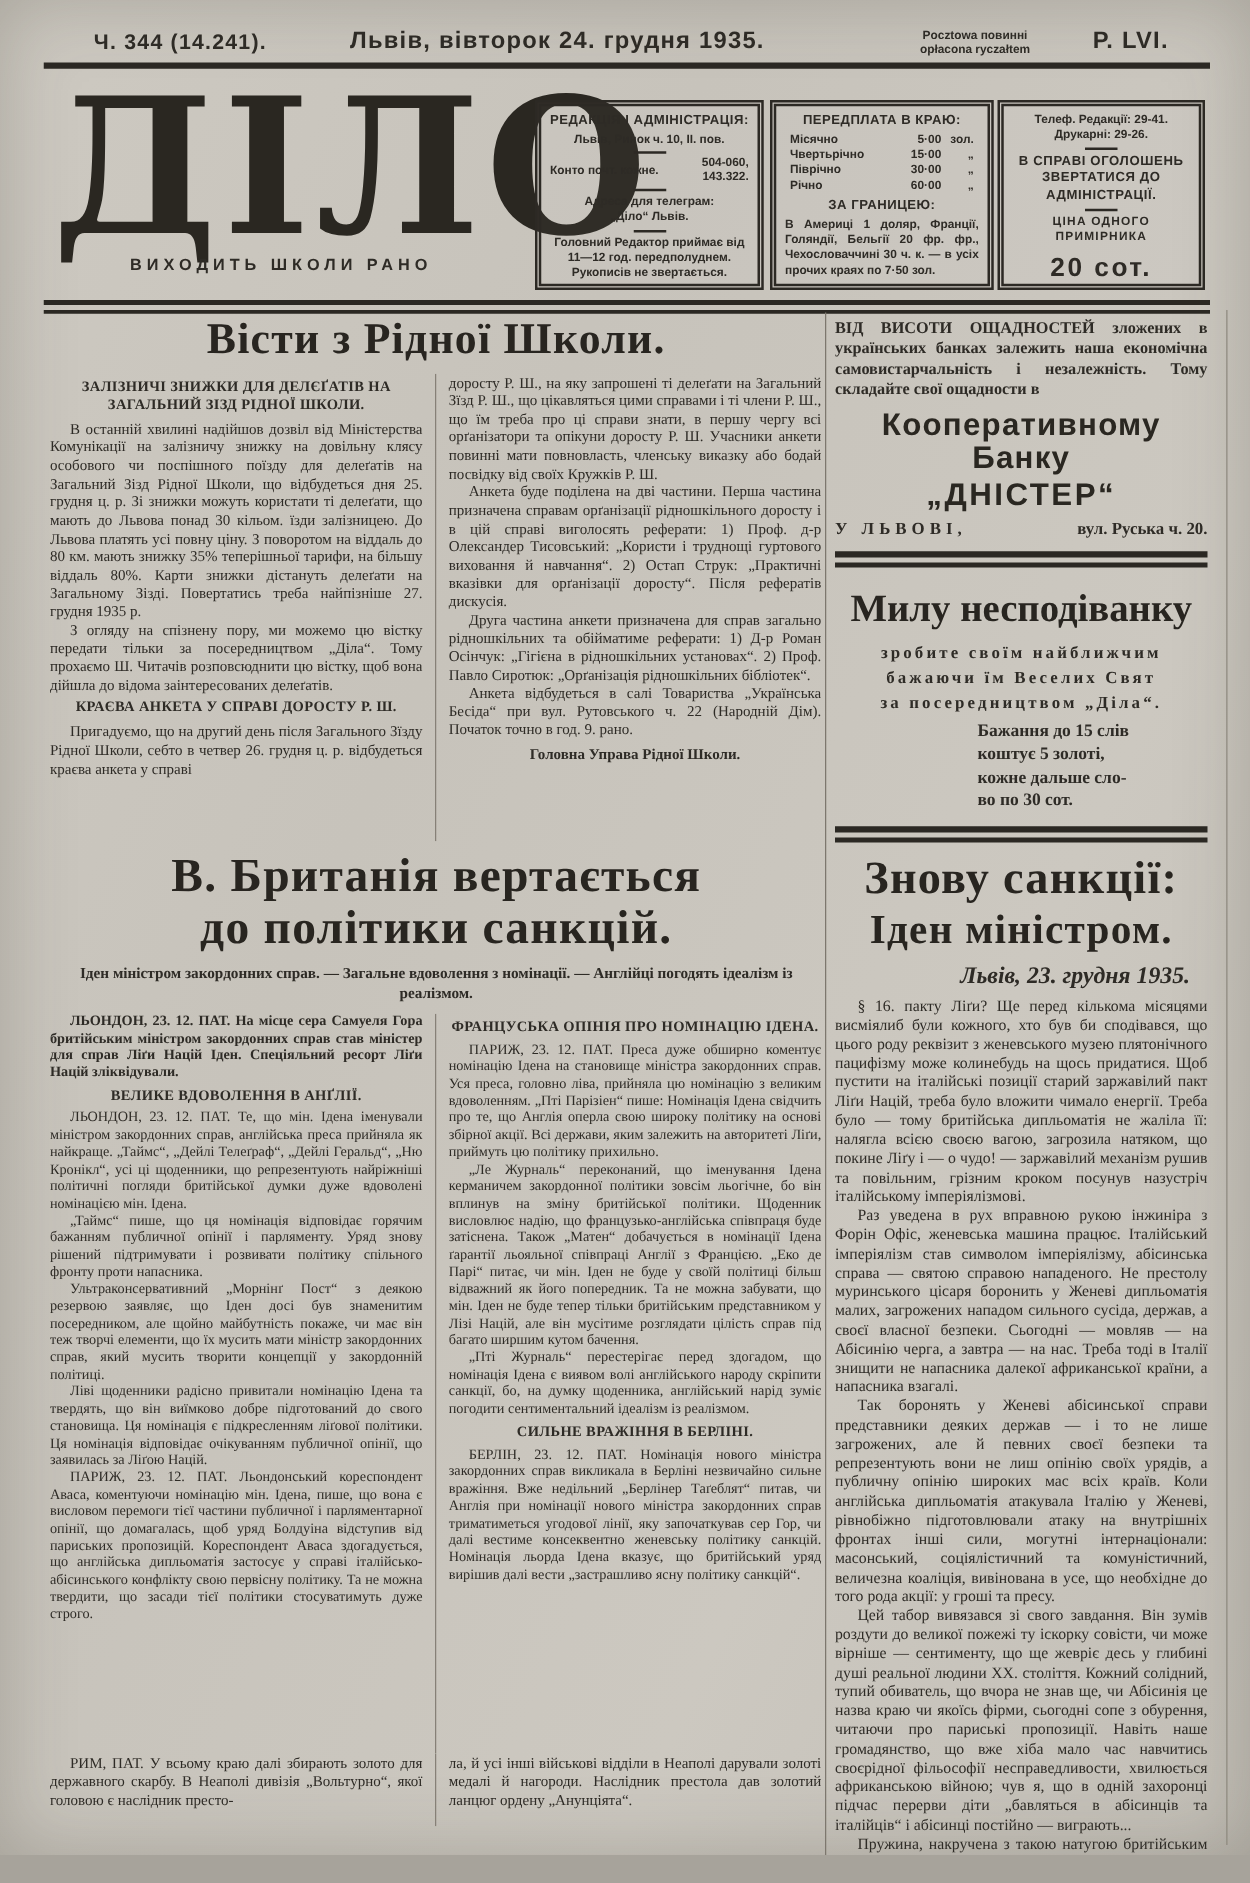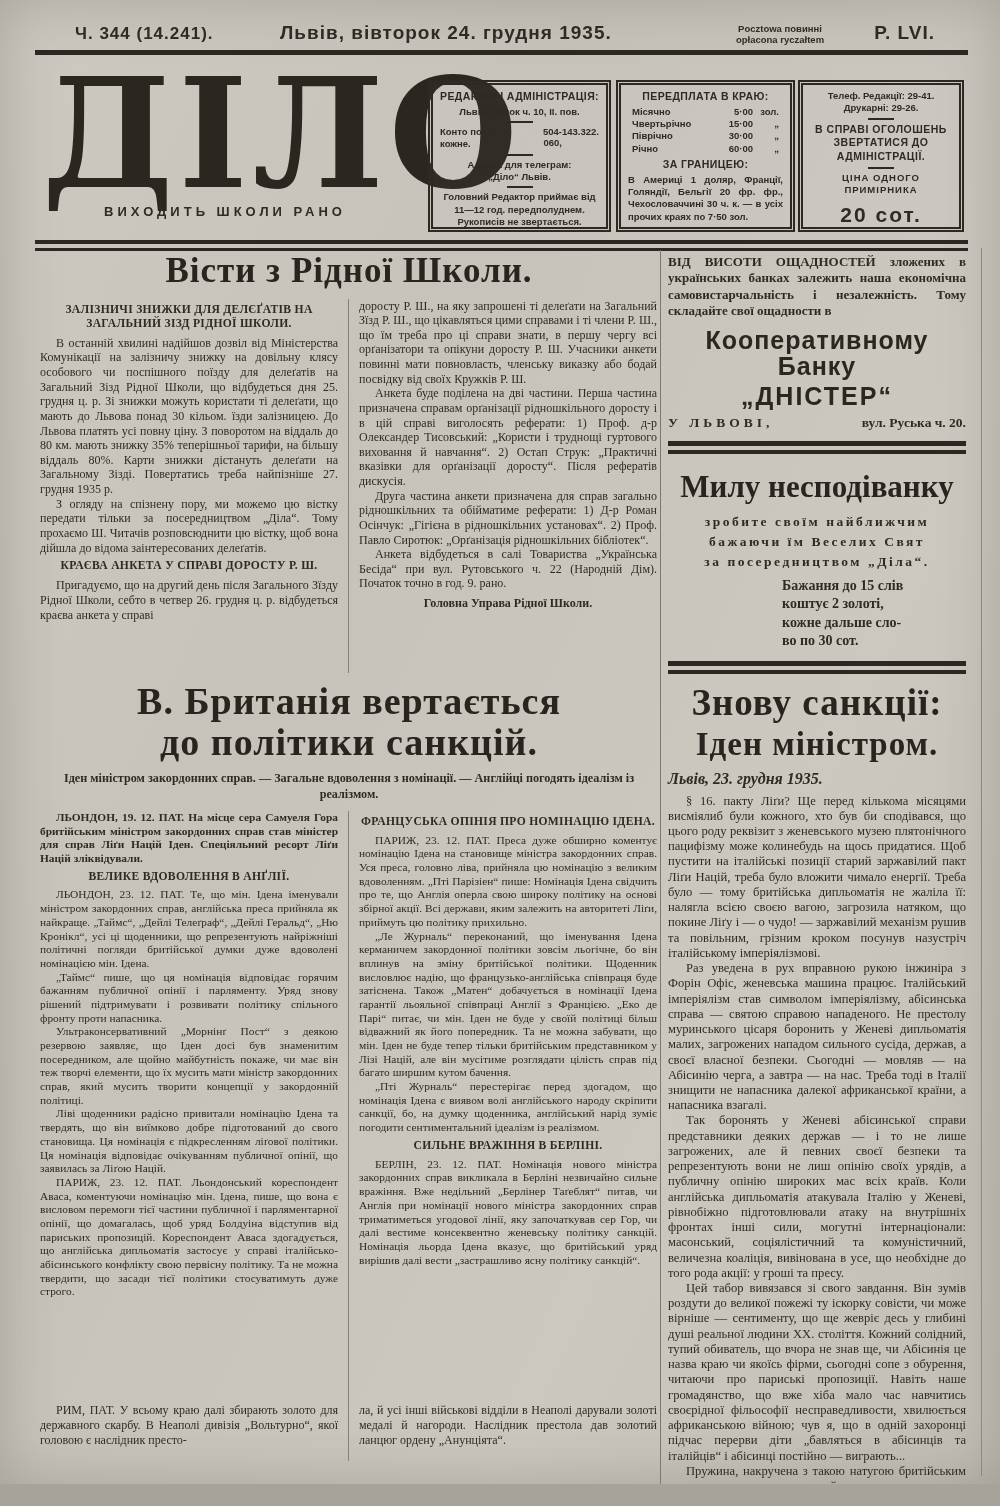--- a/index.html
+++ b/index.html
@@ -20,21 +20,21 @@
   .box{position:absolute;top:80px;height:152px;border:5px double #2c2924;background:rgba(255,255,255,.03);
        font-family:"Liberation Sans","DejaVu Sans",sans-serif;font-weight:bold;font-size:9.5px;line-height:1.3;
        padding:5px 7px;box-sizing:border-box;overflow:hidden;}
   .box1{left:428px;width:183px;}
   .box2{left:616px;width:179px;}
   .box3{left:798px;width:166px;}
   .bx-title{text-align:center;font-size:10.5px;letter-spacing:.4px;margin-bottom:2px;}
   .bx-center{text-align:center;}
   .mini-rule{width:26px;height:2px;background:#2c2924;margin:3px auto;}
   .konto-row{display:flex;justify-content:space-between;align-items:center;}
-  .konto-nums{display:flex;text-align:right;line-height:1.15;}
+  .konto-nums{display:flex;flex-direction:column;text-align:right;line-height:1.15;}
   .sub-row{display:flex;padding:0 4px;}
   .sub-row .lbl{flex:1;}
   .sub-row .val{width:38px;text-align:right;}
   .sub-row .unit{width:26px;text-align:right;}
   .price-big{text-align:center;font-size:21px;letter-spacing:2px;margin-top:5px;}
   .mast-rule{position:absolute;top:240px;left:35px;right:32px;height:4px;border-top:4px solid #2b2823;border-bottom:3px solid #2b2823;}
   
   .left-main{position:absolute;left:40px;top:252px;width:618px;}
   .h1{font-size:35px;font-weight:bold;text-align:center;line-height:1.1;margin:0 0 8px;letter-spacing:1px;color:#282520;}
   .h2{font-size:38px;font-weight:bold;text-align:center;line-height:1.1;margin:8px 0 0;letter-spacing:1px;color:#282520;}
@@ -59,21 +59,21 @@
   .bank-name{font-family:"Liberation Sans","DejaVu Sans",sans-serif;font-weight:bold;text-align:center;font-size:25px;line-height:1.05;letter-spacing:1px;margin-top:8px;color:#2a2721;}
   .bank-name2{margin-top:3px;letter-spacing:2px;}
   .bank-loc{display:flex;justify-content:space-between;font-weight:bold;font-size:13.5px;margin-top:6px;}
   .bank-city{letter-spacing:4px;}
   .thick-rule{border-top:5px solid #2b2823;border-bottom:4px solid #2b2823;height:4px;margin:10px 0;}
   .greet-title{font-size:31px;font-weight:bold;text-align:center;line-height:1.1;margin-top:16px;color:#282520;}
   .greet-lines{margin-top:8px;text-align:center;font-weight:bold;font-size:13.5px;letter-spacing:2.5px;line-height:1.5;}
   .greet-price{width:168px;margin:4px 16px 2px auto;font-weight:bold;font-size:14px;line-height:1.33;}
   .sanc-h1{font-size:37px;font-weight:bold;text-align:center;line-height:1.05;margin-top:8px;letter-spacing:1px;color:#282520;}
   .sanc-h2{font-size:33px;font-weight:bold;text-align:center;line-height:1.05;margin-top:4px;letter-spacing:1px;color:#282520;}
-  .sanc-date{font-style:italic;font-weight:bold;font-size:16px;margin:8px 14px 6px 0;}
+  .sanc-date{font-style:italic;font-weight:bold;text-align:right;font-size:19px;margin:8px 14px 6px 0;}
   .sanc-body{font-size:12.6px;line-height:1.21;}
   .sanc-body p{text-indent:18px;}
 </style>
 </head>
 <body>
 
 <div class="page">
 
   <header class="topbar">
     <div class="issue">Ч. 344 (14.241).</div>
@@ -166,21 +166,21 @@
         <p>Анкета відбудеться в салі Товариства „Українська Бесіда“ при вул. Рутовського ч. 22 (Народній Дім). Початок точно в год. 9. рано.</p>
         <div class="signature">Головна Управа Рідної Школи.</div>
       </div>
     </div>
 
     <h2 class="h2">В. Британія вертається</h2>
     <h2 class="h2" style="margin-top:0">до політики санкцій.</h2>
     <div class="deck">Іден міністром закордонних справ. — Загальне вдоволення з номінації. — Англійці погодять ідеалізм із реалізмом.</div>
     <div class="cols art2" style="height:592px">
       <div class="col">
-        <p class="lead-b">ЛЬОНДОН, 19. 12. ПАТ. На місце сера Самуеля Гора бритійським міністром закордонних справ став міністер для справ Ліґи Націй Іден. Спеціяльний ресорт Ліґи Націй зліквідували.</p>
+        <p class="lead-b">ЛЬОНДОН, 23. 12. ПАТ. На місце сера Самуеля Гора бритійським міністром закордонних справ став міністер для справ Ліґи Націй Іден. Спеціяльний ресорт Ліґи Націй зліквідували.</p>
         <div class="sub">ВЕЛИКЕ ВДОВОЛЕННЯ В АНҐЛІЇ.</div>
         <p>ЛЬОНДОН, 23. 12. ПАТ. Те, що мін. Ідена іменували міністром закордонних справ, англійська преса прийняла як найкраще. „Таймс“, „Дейлі Телеґраф“, „Дейлі Геральд“, „Ню Кронікл“, усі ці щоденники, що репрезентують найріжніші політичні погляди бритійської думки дуже вдоволені номінацією мін. Ідена.</p>
         <p>„Таймс“ пише, що ця номінація відповідає горячим бажанням публичної опінії і парляменту. Уряд знову рішений підтримувати і розвивати політику спільного фронту проти напасника.</p>
         <p>Ультраконсервативний „Морнінґ Пост“ з деякою резервою заявляє, що Іден досі був знаменитим посередником, але щойно майбутність покаже, чи має він теж творчі елементи, що їх мусить мати міністр закордонних справ, який мусить творити концепції у закордонній політиці.</p>
         <p>Ліві щоденники радісно привитали номінацію Ідена та твердять, що він виїмково добре підготований до свого становища. Ця номінація є підкресленням ліґової політики. Ця номінація відповідає очікуванням публичної опінії, що заявилась за Ліґою Націй.</p>
         <p>ПАРИЖ, 23. 12. ПАТ. Льондонський кореспондент Аваса, коментуючи номінацію мін. Ідена, пише, що вона є висловом перемоги тієї частини публичної і парляментарної опінії, що домагалась, щоб уряд Болдуіна відступив від париських пропозицій. Кореспондент Аваса здогадується, що англійська дипльоматія застосує у справі італійсько-абісинського конфлікту свою первісну політику. Та не можна твердити, що засади тієї політики стосуватимуть дуже строго.</p>
       </div>
       <div class="vdiv"></div>
       <div class="col">
         <div class="sub">ФРАНЦУСЬКА ОПІНІЯ ПРО НОМІНАЦІЮ ІДЕНА.</div>
@@ -221,21 +221,21 @@
 
     <div>
       <div class="greet-title">Милу несподіванку</div>
       <div class="greet-lines">
         <div>зробите своїм найближчим</div>
         <div>бажаючи їм Веселих Свят</div>
         <div>за посередництвом „Діла“.</div>
       </div>
       <div class="greet-price">
         <div>Бажання до 15 слів</div>
-        <div>коштує 2 золоті,</div>
+        <div>коштує 5 золоті,</div>
         <div>кожне дальше сло-</div>
         <div>во по 30 сот.</div>
       </div>
     </div>
 
     <div class="thick-rule"></div>
 
     <article>
       <div class="sanc-h1">Знову санкції:</div>
       <div class="sanc-h2">Іден міністром.</div>

